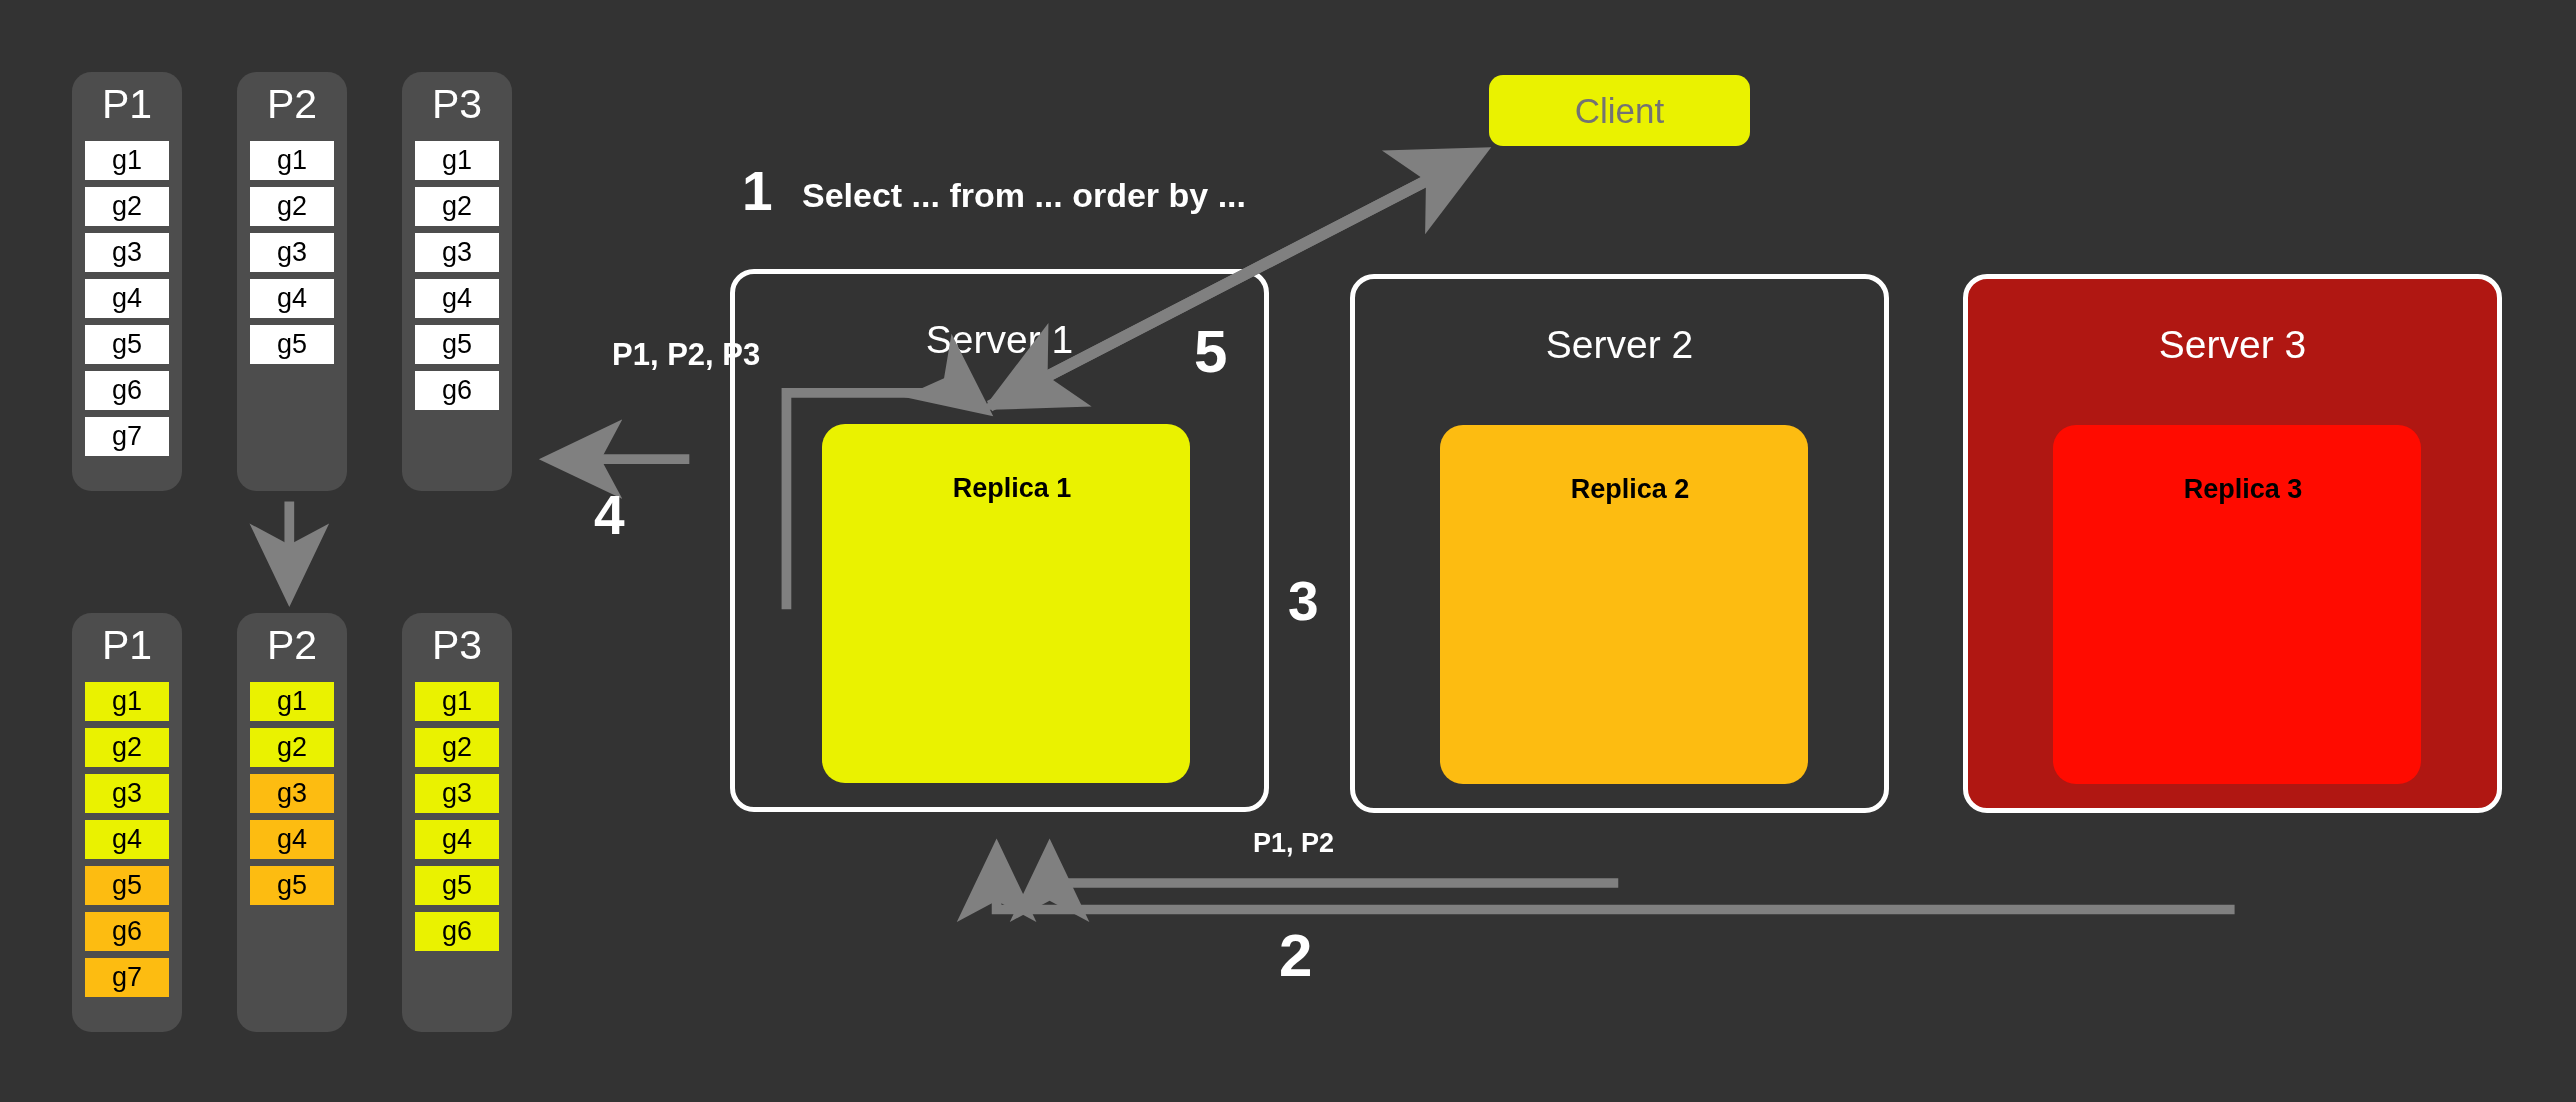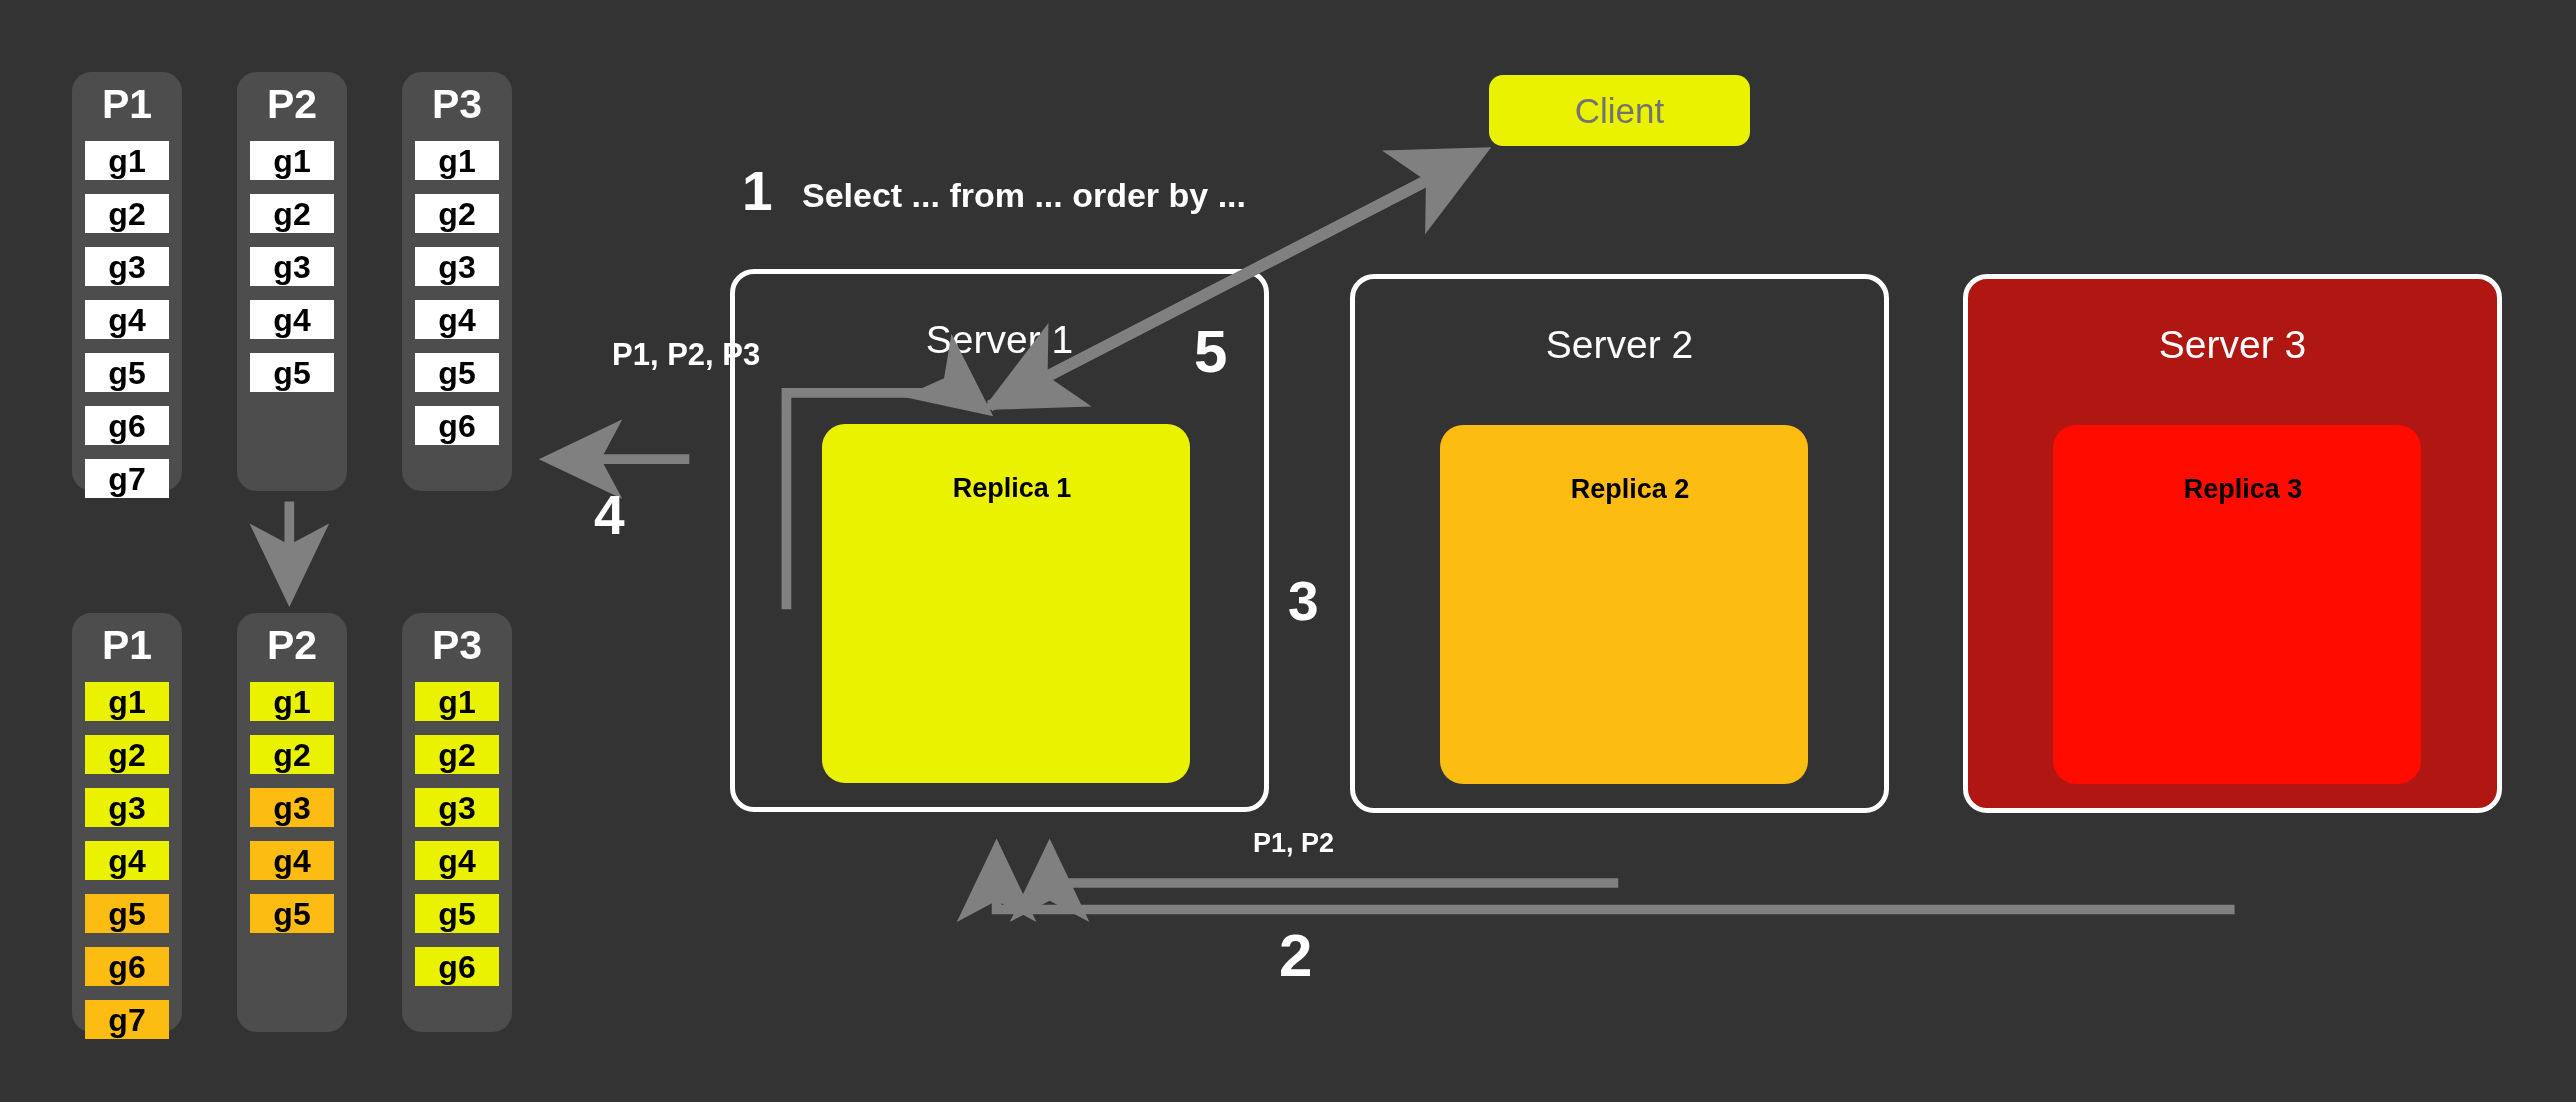--- a/index.html
+++ b/index.html
@@ -3,24 +3,24 @@
 <meta charset="utf-8">
 <style>
   html,body{margin:0;padding:0;background:#333333;}
   body{width:2576px;height:1102px;position:relative;overflow:hidden;
        font-family:"Liberation Sans","DejaVu Sans",sans-serif;}
   .stage{position:absolute;left:0;top:0;width:2576px;height:1102px;background:#333333;}
 
   
   .pcol{position:absolute;background:#4d4d4d;border-radius:19.4px;box-sizing:border-box;}
   .pcol-title{position:absolute;left:0;right:0;top:12.4px;text-align:center;color:#ffffff;
-              font-size:41px;font-weight:700;letter-spacing:0px;line-height:1;}
+              font-size:41px;font-weight:400;letter-spacing:0px;line-height:1;}
   .cellstack{position:absolute;left:13.3px;right:13.3px;top:69px;}
-  .gcell{height:39px;margin-bottom:14px;display:flex;align-items:center;justify-content:center;
-         color:#000000;font-size:32px;font-weight:700;line-height:1;}
+  .gcell{height:39px;margin-bottom:7px;display:flex;align-items:center;justify-content:center;
+         color:#000000;font-size:27px;font-weight:400;line-height:1;}
   .gcell.white{background:#ffffff;}
   .gcell.yellow{background:#eaf200;}
   .gcell.orange{background:#fdbc11;}
 
   
   .server{position:absolute;box-sizing:border-box;border:5.3px solid #ffffff;border-radius:24px;}
   .server-title{position:absolute;left:0;right:0;top:46px;text-align:center;color:#ffffff;
                 font-size:39px;font-weight:400;line-height:1;}
   .replica{position:absolute;border-radius:23px;display:block;}
   .replica-label{position:absolute;left:0;right:0;top:51px;text-align:center;color:#000000;

